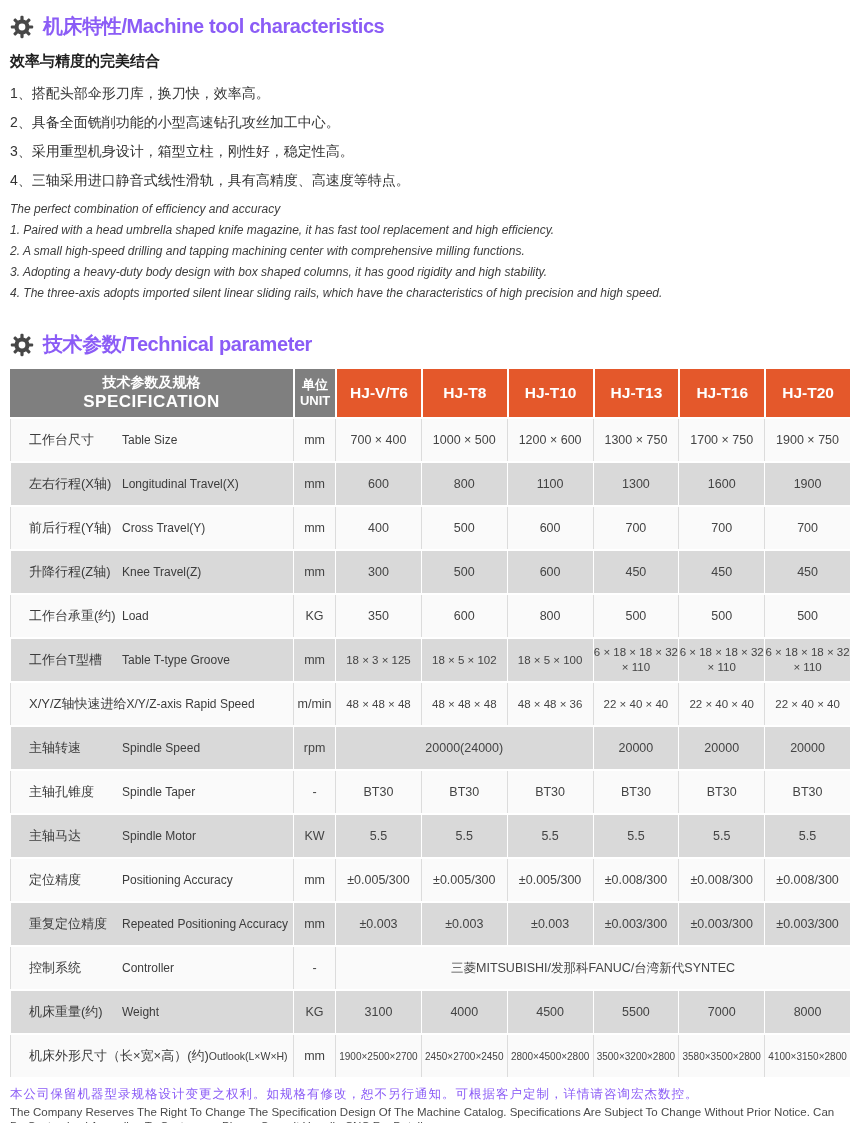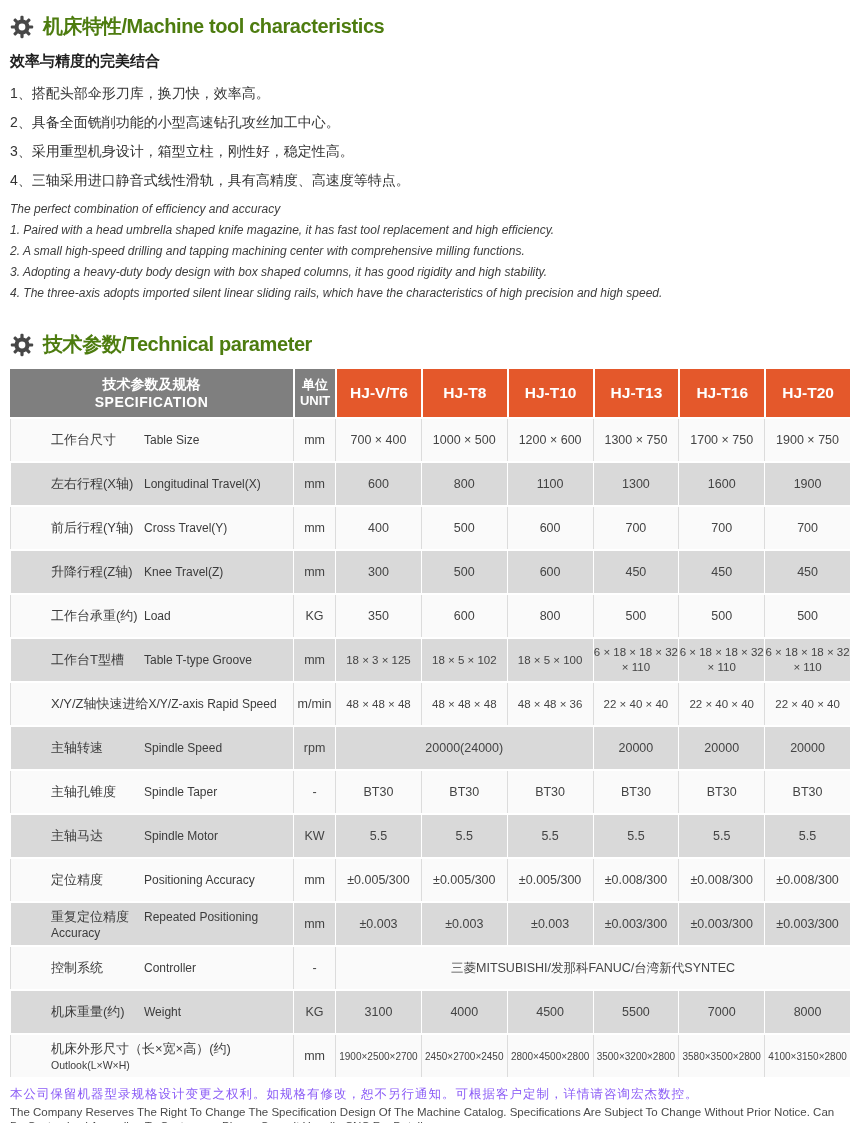--- a/index.html
+++ b/index.html
@@ -6,21 +6,21 @@
   body{
     width:860px;height:1123px;background:#ffffff;overflow:hidden;
     font-family:"Liberation Sans","DejaVu Sans",sans-serif;
     color:#3a3a3a;-webkit-font-smoothing:antialiased;
   }
   .page{padding:0 10px;}
 
   
   .sec-title{
     display:flex;align-items:center;gap:9px;
-    font-size:20px;font-weight:bold;color:#4d7c0f;letter-spacing:-0.4px;
+    font-size:20px;font-weight:bold;color:#8b5cf6;letter-spacing:-0.4px;
   }
   .sec-title.first{padding-top:13px;}
   .sec-title .gear{width:24px;height:24px;flex:0 0 auto;}
 
   
   .subtitle{margin-top:12px;font-size:15px;font-weight:bold;color:#1e1e1e;}
   .zh-list{margin-top:8px;}
   .zh-list .li{font-size:14px;line-height:29px;color:#333;}
   .en-block{margin-top:4px;}
   .en-block .li{font-size:12px;line-height:21px;color:#3d3d3d;font-style:italic;}
@@ -32,29 +32,29 @@
     width:840px;margin-top:9px;
     border-collapse:separate;border-spacing:0 2px;table-layout:fixed;
   }
   col.c-label{width:283px;}
   col.c-unit{width:42px;}
   col.c-model{width:85.8px;}
 
   thead th{height:48px;padding:0;vertical-align:middle;color:#fff;}
   .th-spec{background:#7f7f7f;}
   .th-spec .l1{font-size:14px;font-weight:bold;}
-  .th-spec .l2{font-size:14px;font-weight:bold;letter-spacing:0.5px;}
+  .th-spec .l2{font-size:17px;font-weight:bold;letter-spacing:0.5px;}
   .th-unit{background:#7f7f7f;border-left:2px solid #fff;}
   .th-unit .l1,.th-unit .l2{font-size:13px;font-weight:bold;line-height:16px;}
   .th-model{background:#e4582b;border-left:2px solid #fff;font-size:15.5px;font-weight:bold;}
 
   tbody td{height:42px;padding:0;text-align:center;vertical-align:middle;font-size:12.5px;color:#444;}
   tbody tr.odd td{background:#fafafa;border-left:1px solid #dcdcdc;}
   tbody tr.even td{background:#d9d9d9;border-left:1px solid #ffffff;}
-  tbody td.label{border-left:none;text-align:left;padding-left:40px;}
+  tbody td.label{border-left:none;text-align:left;padding-left:18px;}
   tbody td.label .zh{display:inline-block;min-width:93px;font-size:13px;color:#3c3c3c;vertical-align:baseline;}
   tbody td.label .en{font-size:12px;color:#3c3c3c;}
   tbody tr.mid td.val{font-size:11.5px;line-height:15px;}
   tbody tr.small td.val{font-size:10px;}
   tbody tr.small td.label .en{font-size:10.5px;}
   td.val{word-wrap:break-word;}
 
   
   .footer{margin-top:7px;}
   .footer .zh{font-size:12.5px;color:#8b5cf6;letter-spacing:1px;}

